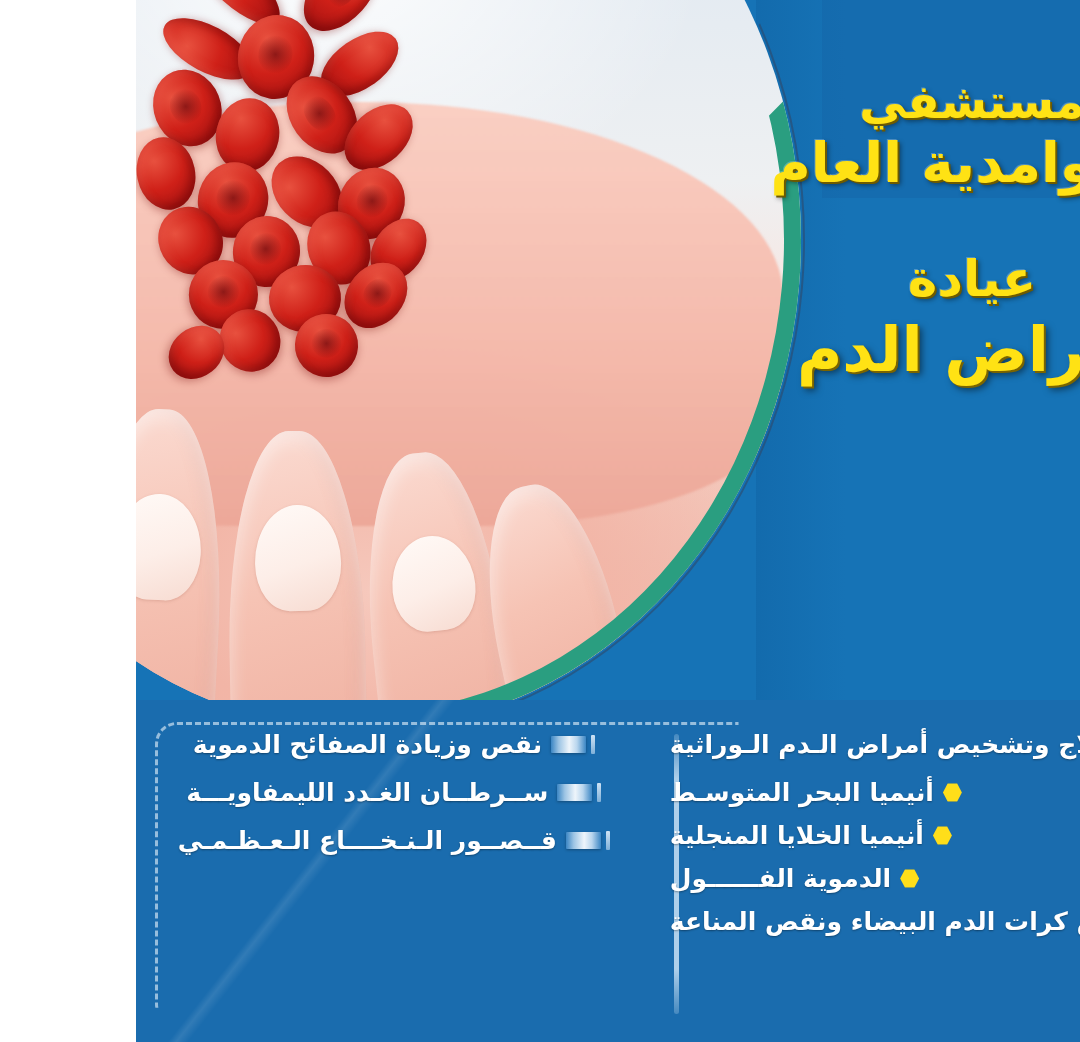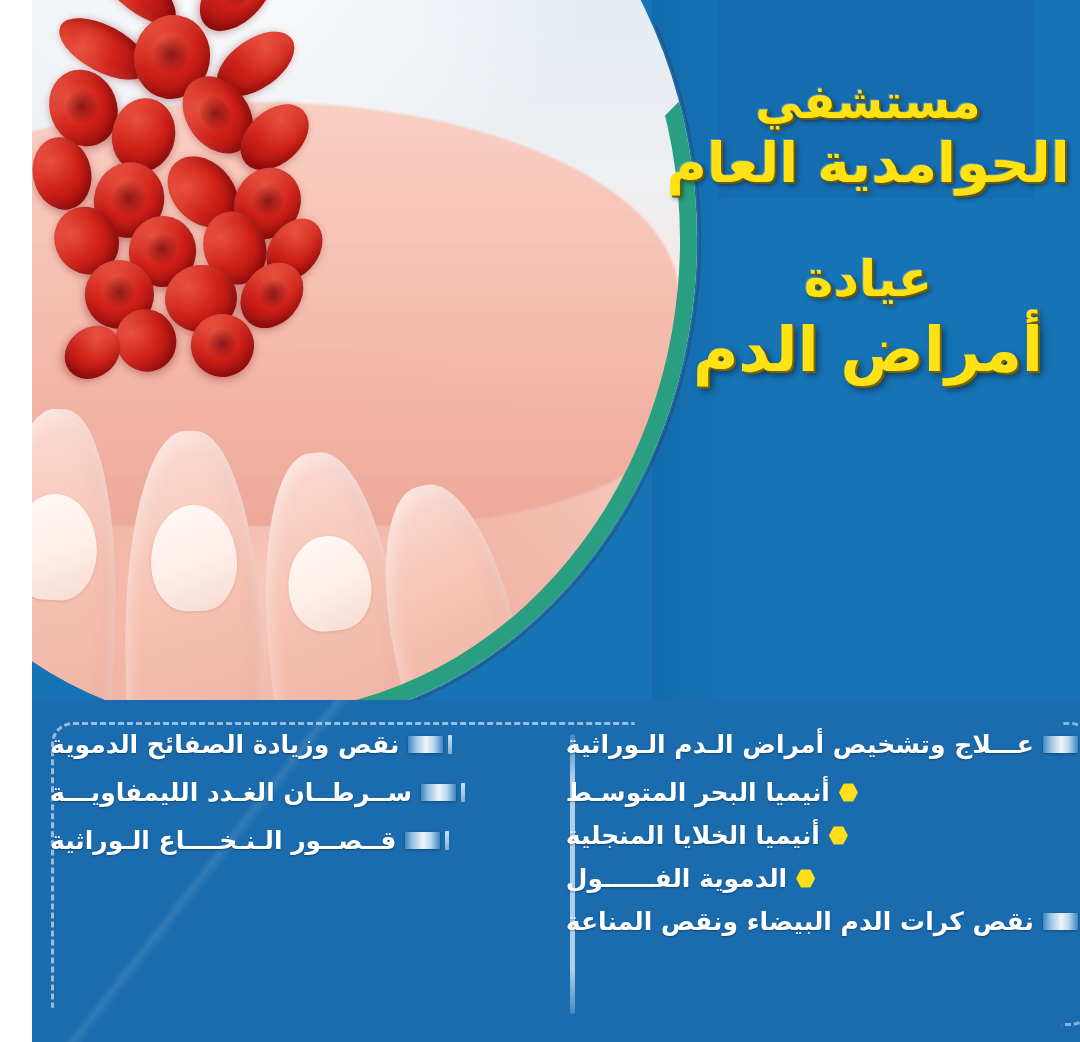--- a/index.html
+++ b/index.html
@@ -7,21 +7,21 @@
     margin: 0;
     padding: 0;
     background: #ffffff;
   }
   body {
     font-family: "DejaVu Sans", "Liberation Sans", sans-serif;
   }
 
   .poster {
     position: relative;
-    width: 1048px;
+    width: 944px;
     height: 1042px;
     overflow: hidden;
     background: #1673B6;
   }
 
   
   .top-section {
     position: absolute;
     left: 0; top: 0;
     width: 1080px;
@@ -263,21 +263,21 @@
   }
   .col {
     flex: 1 1 50%;
     padding: 30px 34px 18px 30px;
     box-sizing: border-box;
     display: flex;
     flex-direction: column;
     justify-content: flex-start;
   }
   .col-right { align-items: flex-end; }
-  .col-left  { align-items: flex-end; padding-left: 18px; padding-right: 26px;}
+  .col-left  { align-items: center; padding-left: 29px; padding-right: 26px;}
 
   .row {
     display: flex;
     align-items: center;
     gap: 9px;
     direction: rtl;
     margin-bottom: 19px;
     white-space: nowrap;
   }
   .row-sub { margin-bottom: 14px; }
@@ -423,20 +423,20 @@
         <div class="row">
           <span class="bullet-block"></span>
           <span class="row-text">نقص وزيادة الصفائح الدموية</span>
         </div>
         <div class="row">
           <span class="bullet-block"></span>
           <span class="row-text">ســرطــان الغـدد الليمفاويـــة</span>
         </div>
         <div class="row">
           <span class="bullet-block"></span>
-          <span class="row-text">قــصــور الـنـخــــاع الـوراثية</span>
+          <span class="row-text">قــصــور الـنـخــــاع الـعـظـمـي</span>
         </div>
       </div>
 
     </div>
   </div>
 
 </div>
 
 </body></html>

